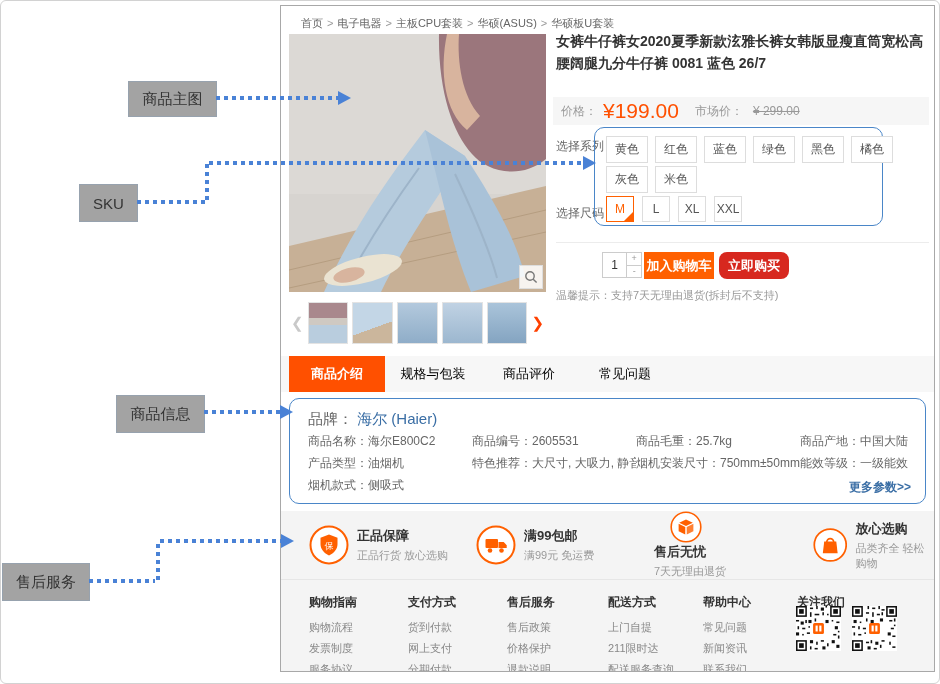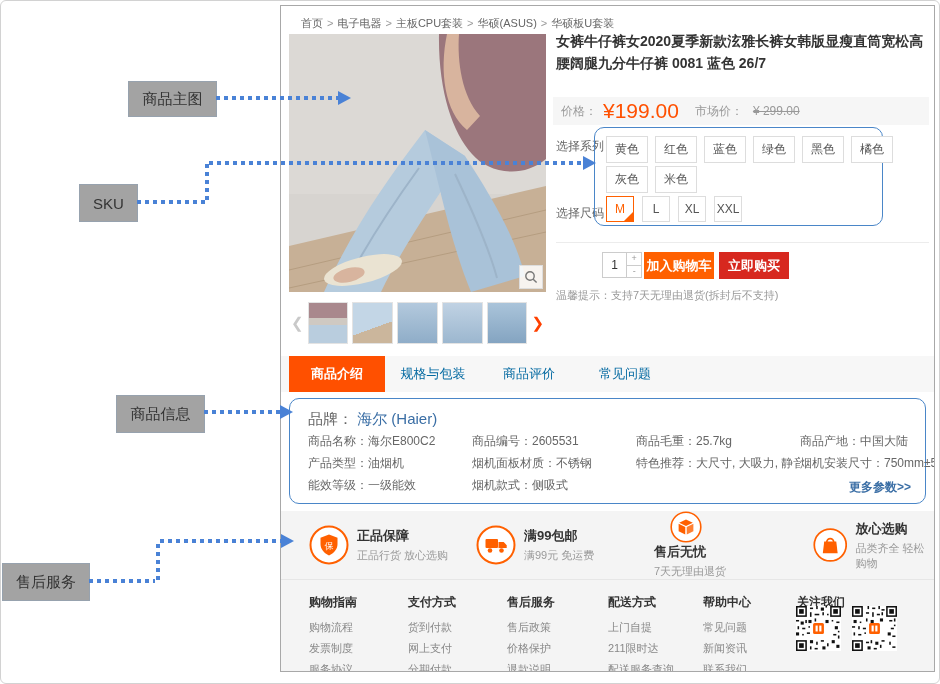--- a/index.html
+++ b/index.html
@@ -48,26 +48,26 @@
   .hr1{position:absolute;left:275px;top:236px;width:373px;border-top:1px solid #ececec;}
 
   
   .qty{position:absolute;left:321px;top:246px;width:40px;height:26px;display:flex;border:1px solid #ccc;background:#fff;box-sizing:border-box;}
   .qty-val{width:24px;text-align:center;line-height:24px;font-size:12px;color:#333;}
   .qty-btns{width:14px;border-left:1px solid #ccc;display:flex;flex-direction:column;}
   .qty-plus,.qty-minus{flex:1;font-size:9px;line-height:11px;text-align:center;color:#999;cursor:pointer;}
   .qty-plus{border-bottom:1px solid #ccc;}
   .btn{position:absolute;top:246px;height:27px;line-height:27px;text-align:center;color:#fff;font-size:13px;font-weight:bold;cursor:pointer;}
   .cart-btn{left:363px;width:70px;background:#ff6000;}
-  .buy-btn{left:438px;width:70px;background:#d7281f;}
+  .buy-btn{left:438px;width:70px;background:#d7281f;border-radius:8px;}
   .tip{position:absolute;left:275px;top:282px;font-size:11px;color:#999;}
 
   
   .tabs{position:absolute;left:0;top:350px;width:653px;height:36px;background:#f7f7f7;border-bottom:1px solid:#eee;display:flex;padding-left:8px;box-sizing:border-box;}
-  .tab{width:96px;line-height:36px;text-align:center;font-size:13px;color:#0369a1;cursor:pointer;}
+  .tab{width:96px;line-height:36px;text-align:center;font-size:13px;color:#000000;cursor:pointer;}
   .tab.active{background:#ff5000;color:#fff;font-weight:bold;}
 
   
   .info-panel{position:absolute;left:8px;top:392px;width:637px;height:106px;border:1px solid #4a86c8;border-radius:10px;background:#fff;box-sizing:border-box;}
   .brand-row{position:absolute;left:18px;top:11px;font-size:15px;color:#666;}
   .brand-link{color:#3a6ea5;cursor:pointer;}
   .specs{position:absolute;left:18px;top:34px;display:grid;grid-template-columns:164px 164px 164px 150px;grid-auto-rows:22px;font-size:12px;color:#666;}
   .spec-cell{white-space:nowrap;overflow:hidden;}
   .more-link{position:absolute;right:14px;bottom:7px;font-size:12px;font-weight:bold;color:#3a6ea5;cursor:pointer;}
 
@@ -204,21 +204,20 @@
     <div class="brand-row">
       <span>品牌：</span>
       <span class="brand-link">海尔 (Haier)</span>
     </div>
     <div class="specs">
       <span class="spec-cell">商品名称：海尔E800C2</span>
       <span class="spec-cell">商品编号：2605531</span>
       <span class="spec-cell">商品毛重：25.7kg</span>
       <span class="spec-cell">商品产地：中国大陆</span>
       <span class="spec-cell">产品类型：油烟机</span>
-      <span class="spec-cell">烟机面板材质：不锈钢</span>
       <span class="spec-cell">特色推荐：大尺寸, 大吸力, 静音...</span>
       <span class="spec-cell">烟机安装尺寸：750mm±50mm (烟...</span>
       <span class="spec-cell">能效等级：一级能效</span>
       <span class="spec-cell">烟机款式：侧吸式</span>
     </div>
     <div class="more-link">更多参数&gt;&gt;</div>
   </div>
 
   <div class="gray-zone"></div>
   <div class="services-sep"></div>

